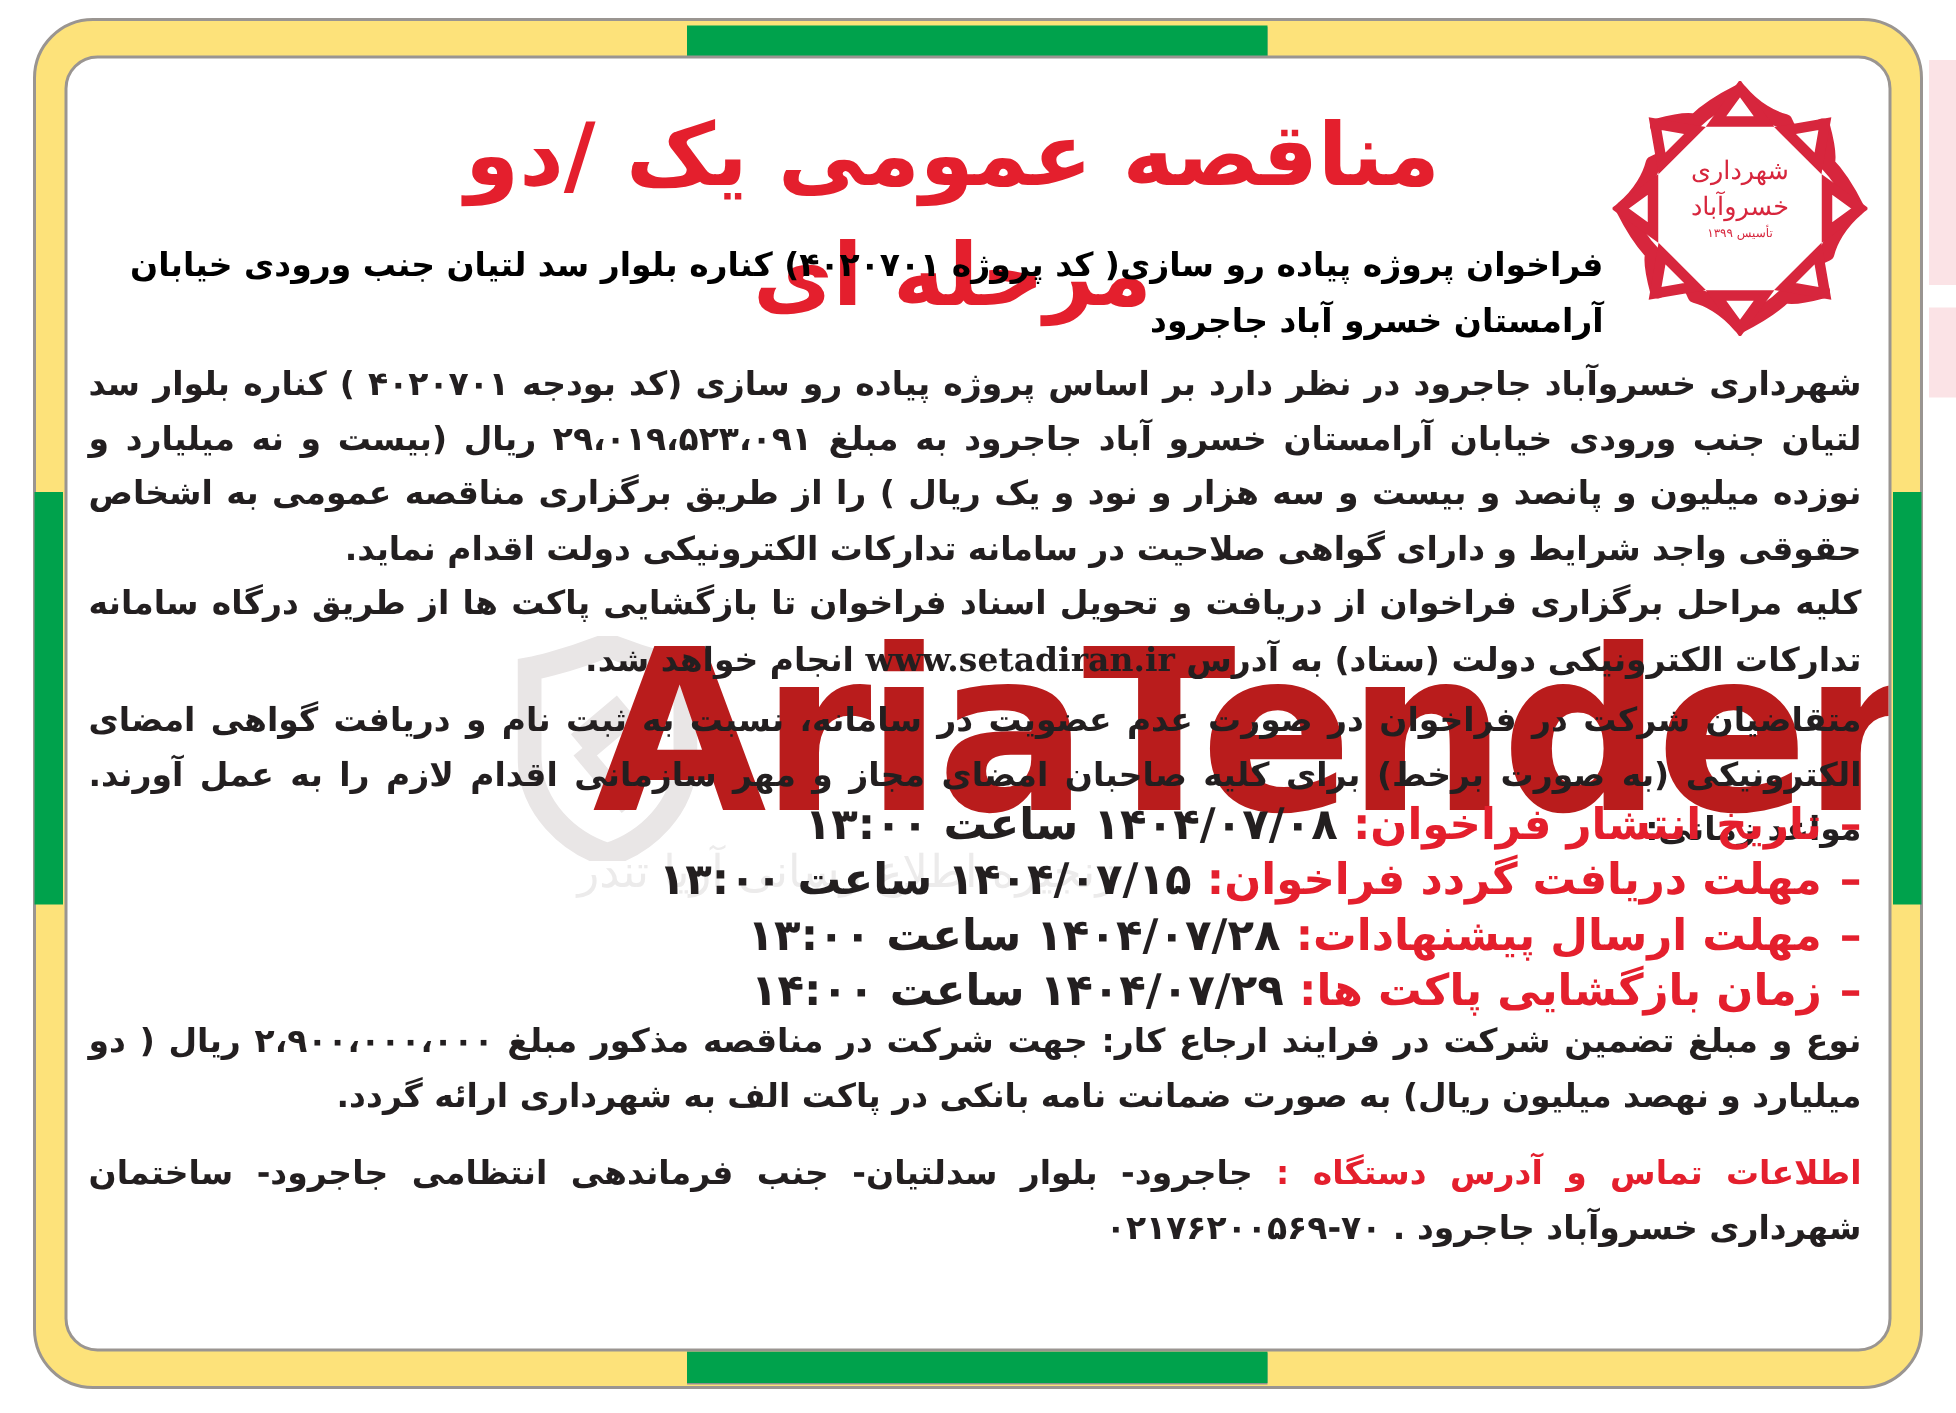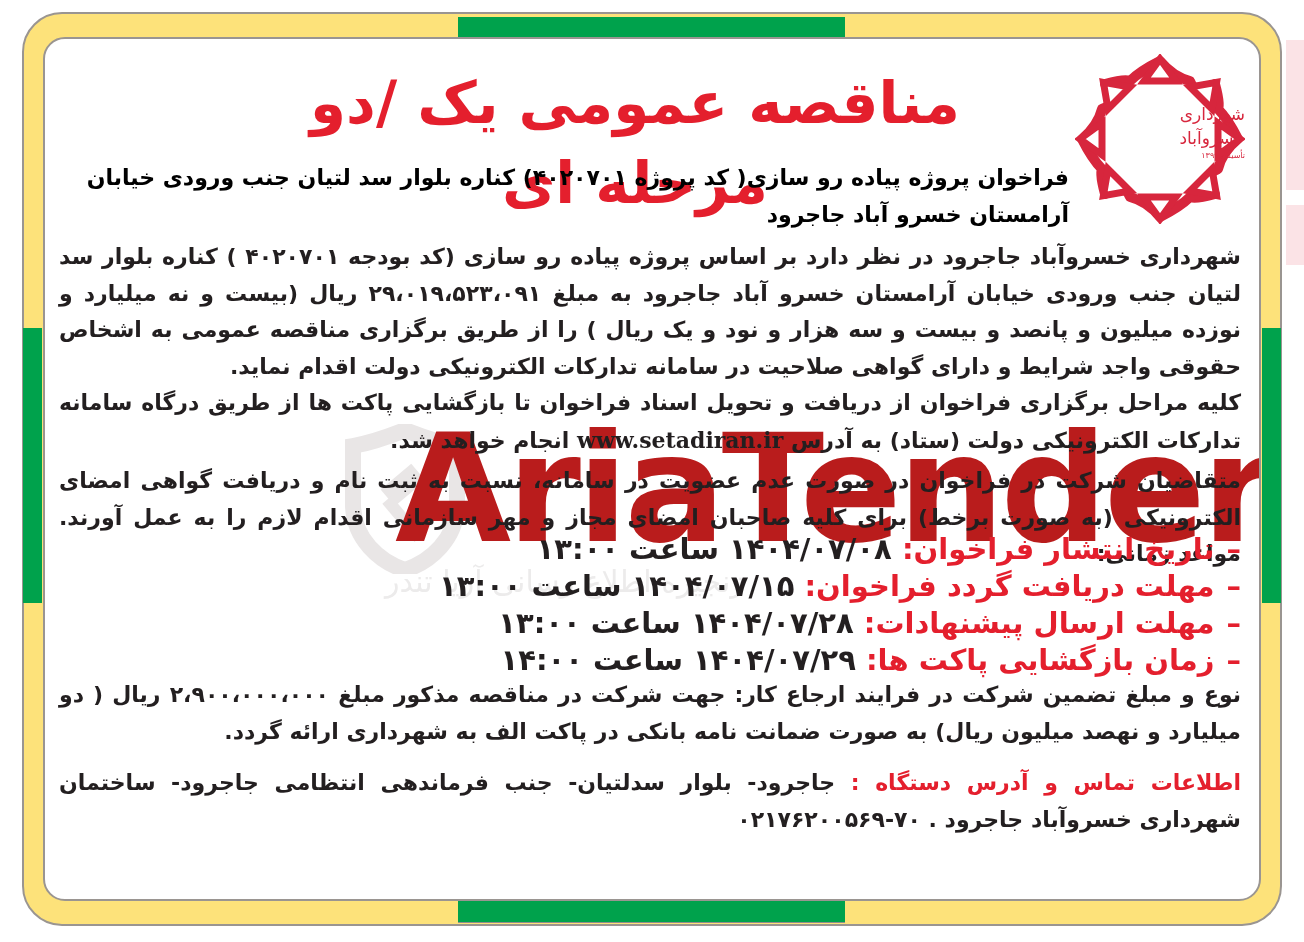--- a/index.html
+++ b/index.html
@@ -47,21 +47,21 @@
       position: absolute; left: 80px; top: 160px; font-size: 30px; color: #ecebeb;
       letter-spacing: 6px; white-space: nowrap; direction: rtl;
     }
     .wm-shield {
       position: absolute; left: 40px; top: 20px; width: 120px; height: 150px;
     }
     .logo {
       position: absolute; left: 1030px; top: 15px; width: 170px; height: 170px;
     }
     .logo-text {
-      position: absolute; left: 0; top: 48px; width: 170px; 
+      position: absolute; left: 0; top: 48px; width: 170px; text-align: center;
       direction: rtl; color: #d7263d; font-size: 17px; line-height: 24px;
     }
     .logo-text .small { font-size: 8px; line-height: 12px; display: block; }
     .title {
       position: absolute; left: 230px; top: 24px; width: 720px;
       text-align: center; direction: rtl;
       color: #e41f2d; font-weight: bold; font-size: 58px; line-height: 80px;
       font-family: "DejaVu Sans", sans-serif;
     }
     .subtitle {

